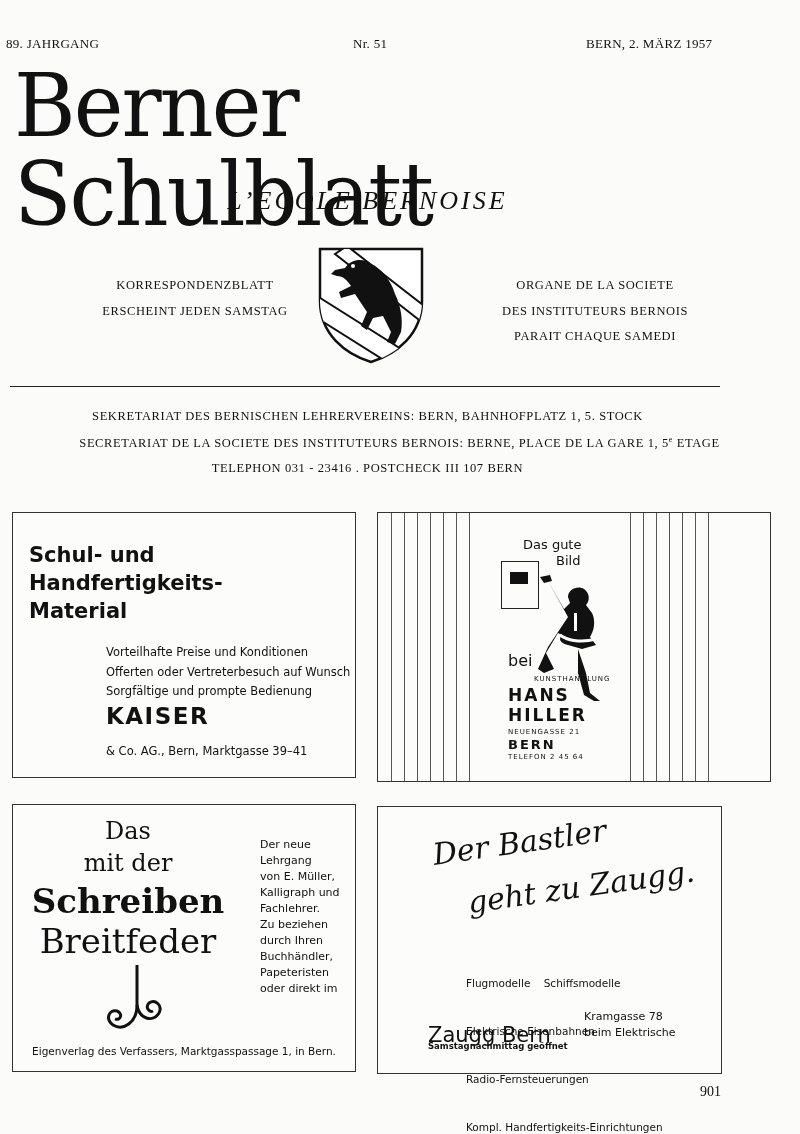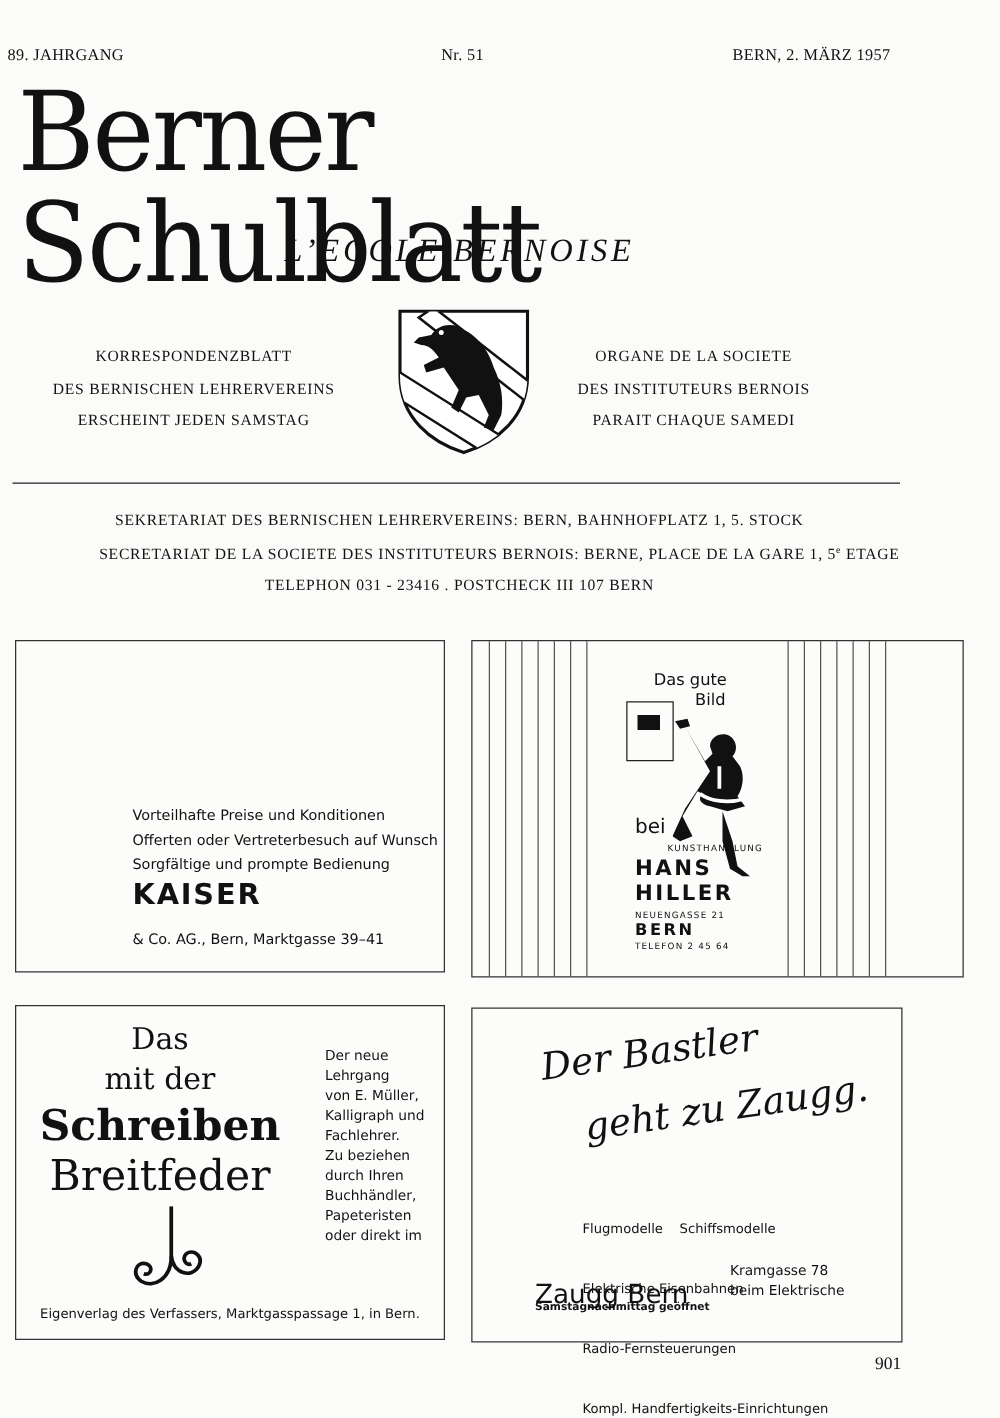--- a/index.html
+++ b/index.html
@@ -12,40 +12,39 @@
   .meta { top:36px; font-size:13px; letter-spacing:0.3px; font-family:"Liberation Serif", serif; }
   .masthead {
     top:66px; left:14px; width:720px; font-size:84px; line-height:1;
     font-family:"DejaVu Serif", serif; letter-spacing:-2px; font-weight:normal;
     transform:scaleY(1.05);
   }
   .subtitle {
     top:186px; left:0; width:735px; text-align:center;
     font-style:italic; font-size:26px; letter-spacing:3px;
   }
-  .infocol { font-size:12.5px; letter-spacing:0.6px; line-height:25.5px; text-align:center; }
+  .infocol { font-size:12.5px; letter-spacing:0.6px; line-height:25.5px; text-align:center;padding-left:40px; }
   .rule { top:386px; left:10px; width:710px; height:0; border-top:1.5px solid #222; }
   .addr { left:0; width:735px; text-align:center; font-size:12.5px; letter-spacing:0.6px; }
   .ad { border:1.5px solid #333; background:#fcfcfb; box-sizing:border-box; }
   .sans { font-family:"DejaVu Sans", sans-serif; }
   .stripe { position:absolute; top:0; bottom:0; width:0; border-left:1.2px solid #555; }
 </style>
 </head>
 <body>
 
 <div class="abs meta" style="left:6px;">89. JAHRGANG</div>
 <div class="abs meta" style="left:353px;">Nr. 51</div>
 <div class="abs meta" style="left:586px;">BERN, 2. MÄRZ 1957</div>
 
 <div class="abs masthead">Berner Schulblatt</div>
 <div class="abs subtitle">L’ECOLE BERNOISE</div>
 
 <div class="abs infocol" style="left:0; top:273px; width:310px;">
   <div>KORRESPONDENZBLATT</div>
-  <div>DES BERNISCHEN LEHRERVEREINS</div>
   <div>ERSCHEINT JEDEN SAMSTAG</div>
 </div>
 
 <div class="abs" style="left:317px; top:246px; width:108px; height:118px;">
   <svg width="108" height="118" viewBox="0 0 108 118">
     <defs>
       <clipPath id="shield">
           <path d="M3 3 H105 V55 C105 88 80 108 54 116 C28 108 3 88 3 55 Z"></path>
         </clipPath>
     </defs>
@@ -65,20 +64,25 @@
   <div>PARAIT CHAQUE SAMEDI</div>
 </div>
 
 <div class="abs rule"></div>
 
 <div class="abs addr" style="top:409px;">SEKRETARIAT DES BERNISCHEN LEHRERVEREINS: BERN, BAHNHOFPLATZ 1, 5. STOCK</div>
 <div class="abs addr" style="top:435px;padding-left:32px;"><span>SECRETARIAT DE LA SOCIETE DES INSTITUTEURS BERNOIS: BERNE, PLACE DE LA GARE 1, 5</span><sup style="font-size:8px;">e</sup><span> ETAGE</span></div>
 <div class="abs addr" style="top:461px;">TELEPHON 031 - 23416 . POSTCHECK III 107 BERN</div>
 
 <div class="abs ad sans" style="left:12px; top:512px; width:344px; height:266px;">
+  <div style="position:absolute; left:16px; top:28px; font-size:21px; font-weight:bold; line-height:28px;">
+    <div>Schul- und</div>
+    <div>Handfertigkeits-</div>
+    <div>Material</div>
+  </div>
   <div style="position:absolute; left:93px; top:130px; font-size:11.5px; line-height:19.5px;">
     <div>Vorteilhafte Preise und Konditionen</div>
     <div>Offerten oder Vertreterbesuch auf Wunsch</div>
     <div>Sorgfältige und prompte Bedienung</div>
   </div>
   <div style="position:absolute; left:93px; top:190px; font-size:23px; font-weight:bold; letter-spacing:1.5px;">KAISER</div>
   <div style="position:absolute; left:93px; top:231px; font-size:11.5px;">&amp; Co. AG., Bern, Marktgasse 39–41</div>
 </div>
 
 <div class="abs ad" style="left:377px; top:512px; width:394px; height:270px;">

